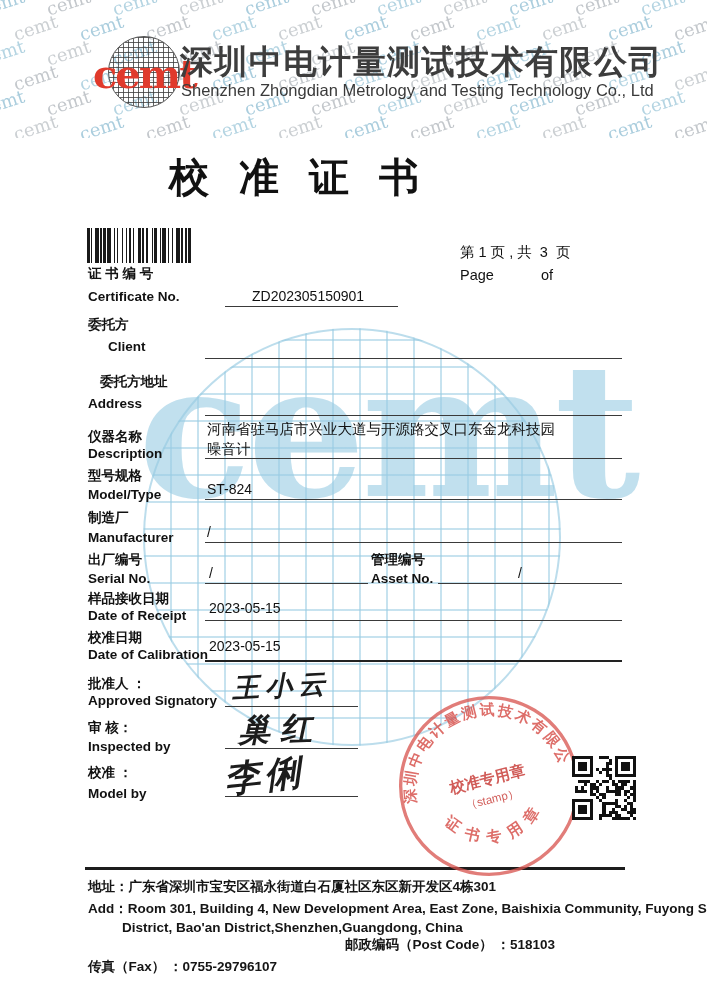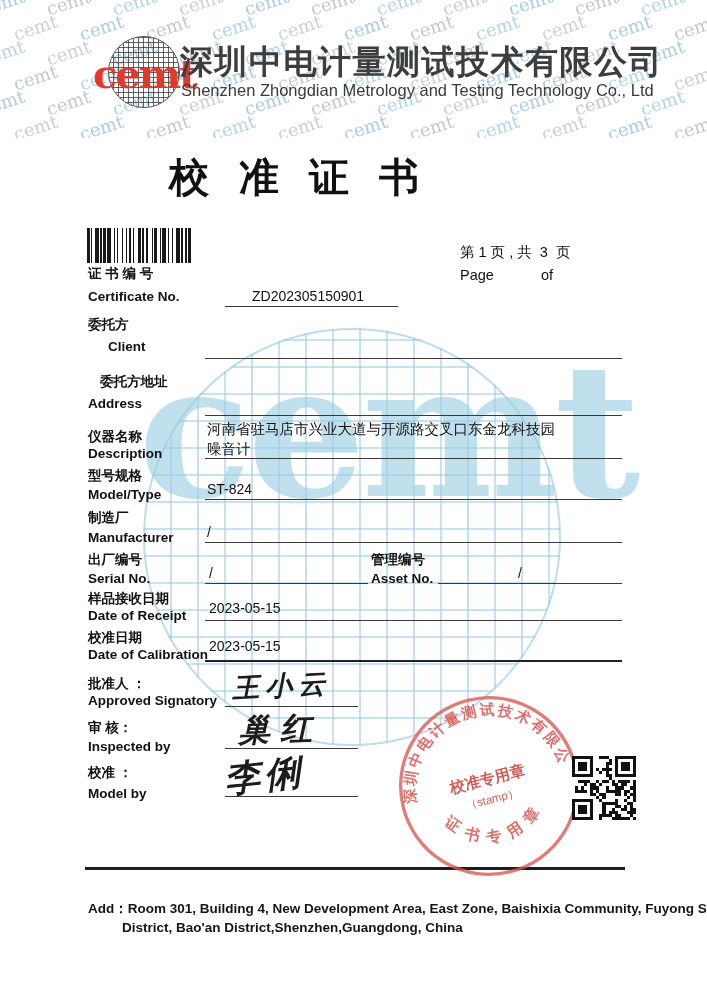--- a/index.html
+++ b/index.html
@@ -422,16 +422,19 @@
       <rect x="2" y="2" width="3" height="3" fill="#111"></rect>
       <rect x="14" y="0" width="7" height="7" fill="#111"></rect>
       <rect x="15" y="1" width="5" height="5" fill="#fff"></rect>
       <rect x="16" y="2" width="3" height="3" fill="#111"></rect>
       <rect x="0" y="14" width="7" height="7" fill="#111"></rect>
       <rect x="1" y="15" width="5" height="5" fill="#fff"></rect>
       <rect x="2" y="16" width="3" height="3" fill="#111"></rect>
     </svg>
 
   <div class="fdiv"></div>
+  <div class="foot" style="left:88px; top:878px;">地址：广东省深圳市宝安区福永街道白石厦社区东区新开发区4栋301</div>
   <div class="foot" style="left:88px; top:900px;">Add：Room 301, Building 4, New Development Area, East Zone, Baishixia Community, Fuyong Sub-</div>
   <div class="foot" style="left:122px; top:920px;">District, Bao'an District,Shenzhen,Guangdong, China</div>
+  <div class="foot" style="left:345px; top:936px;">邮政编码（Post Code） ：518103</div>
+  <div class="foot" style="left:88px; top:958px;">传真（Fax） ：0755-29796107</div>
 
 </div>
 
 </body></html>

